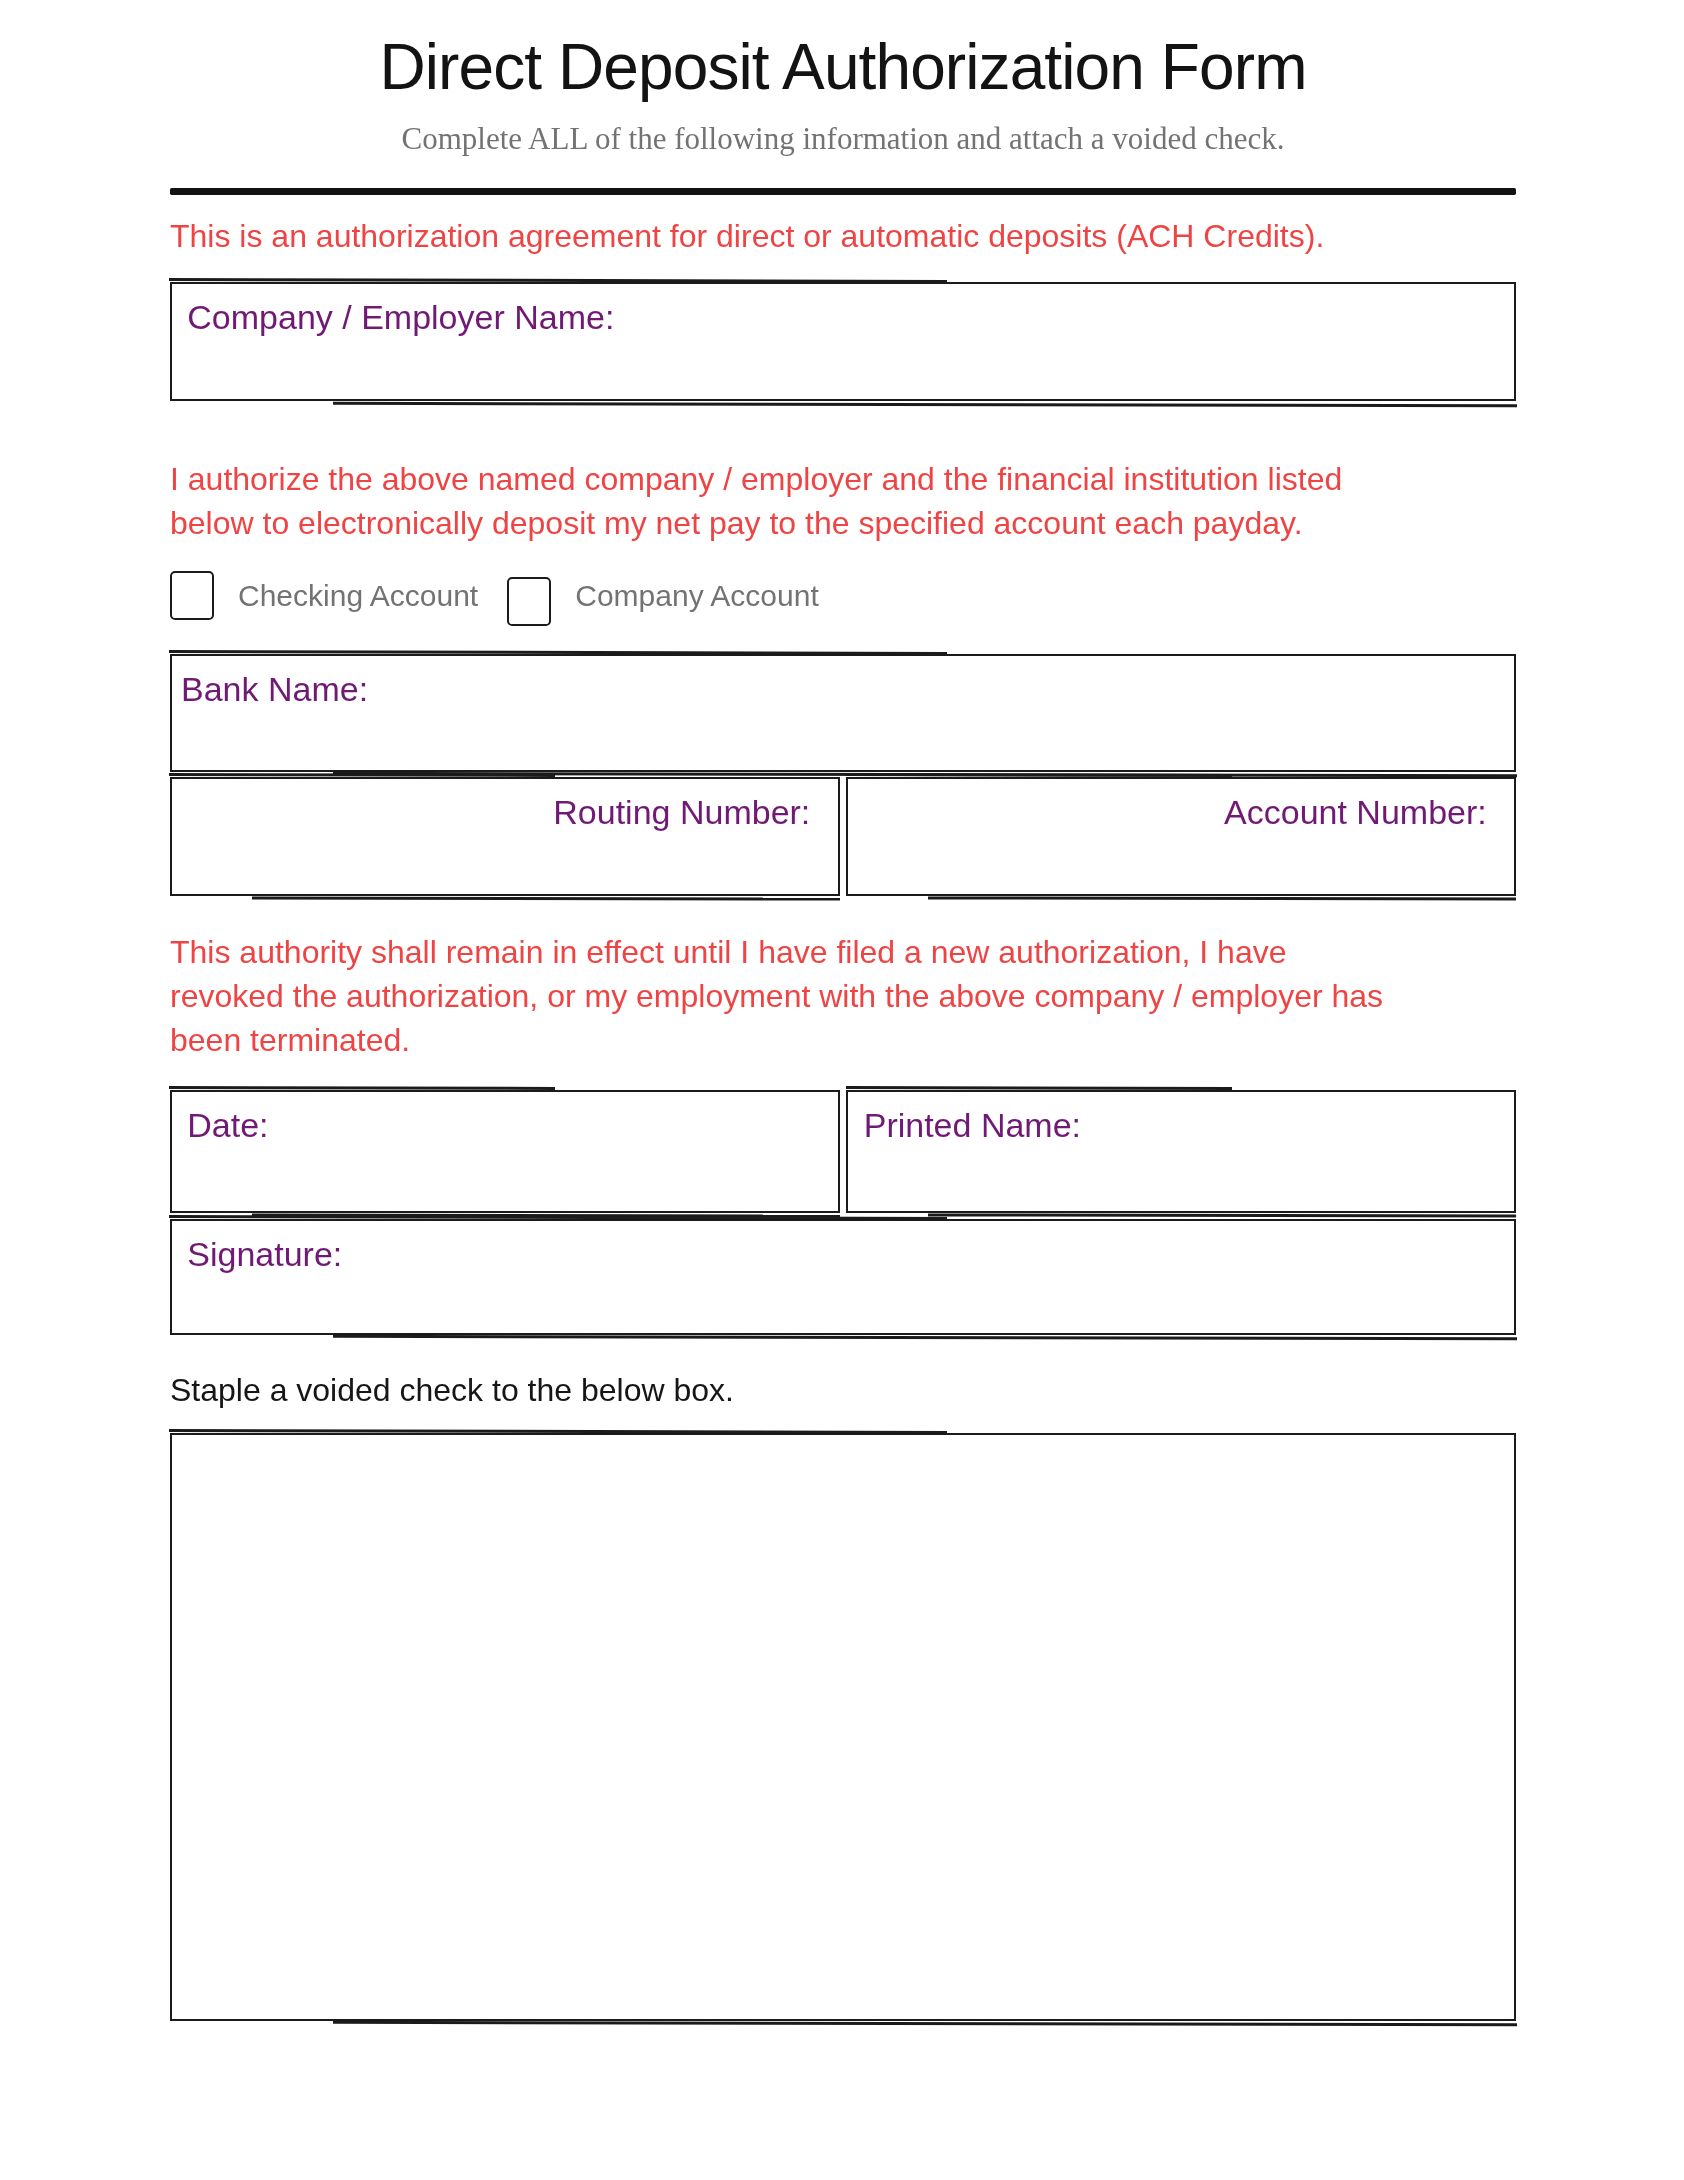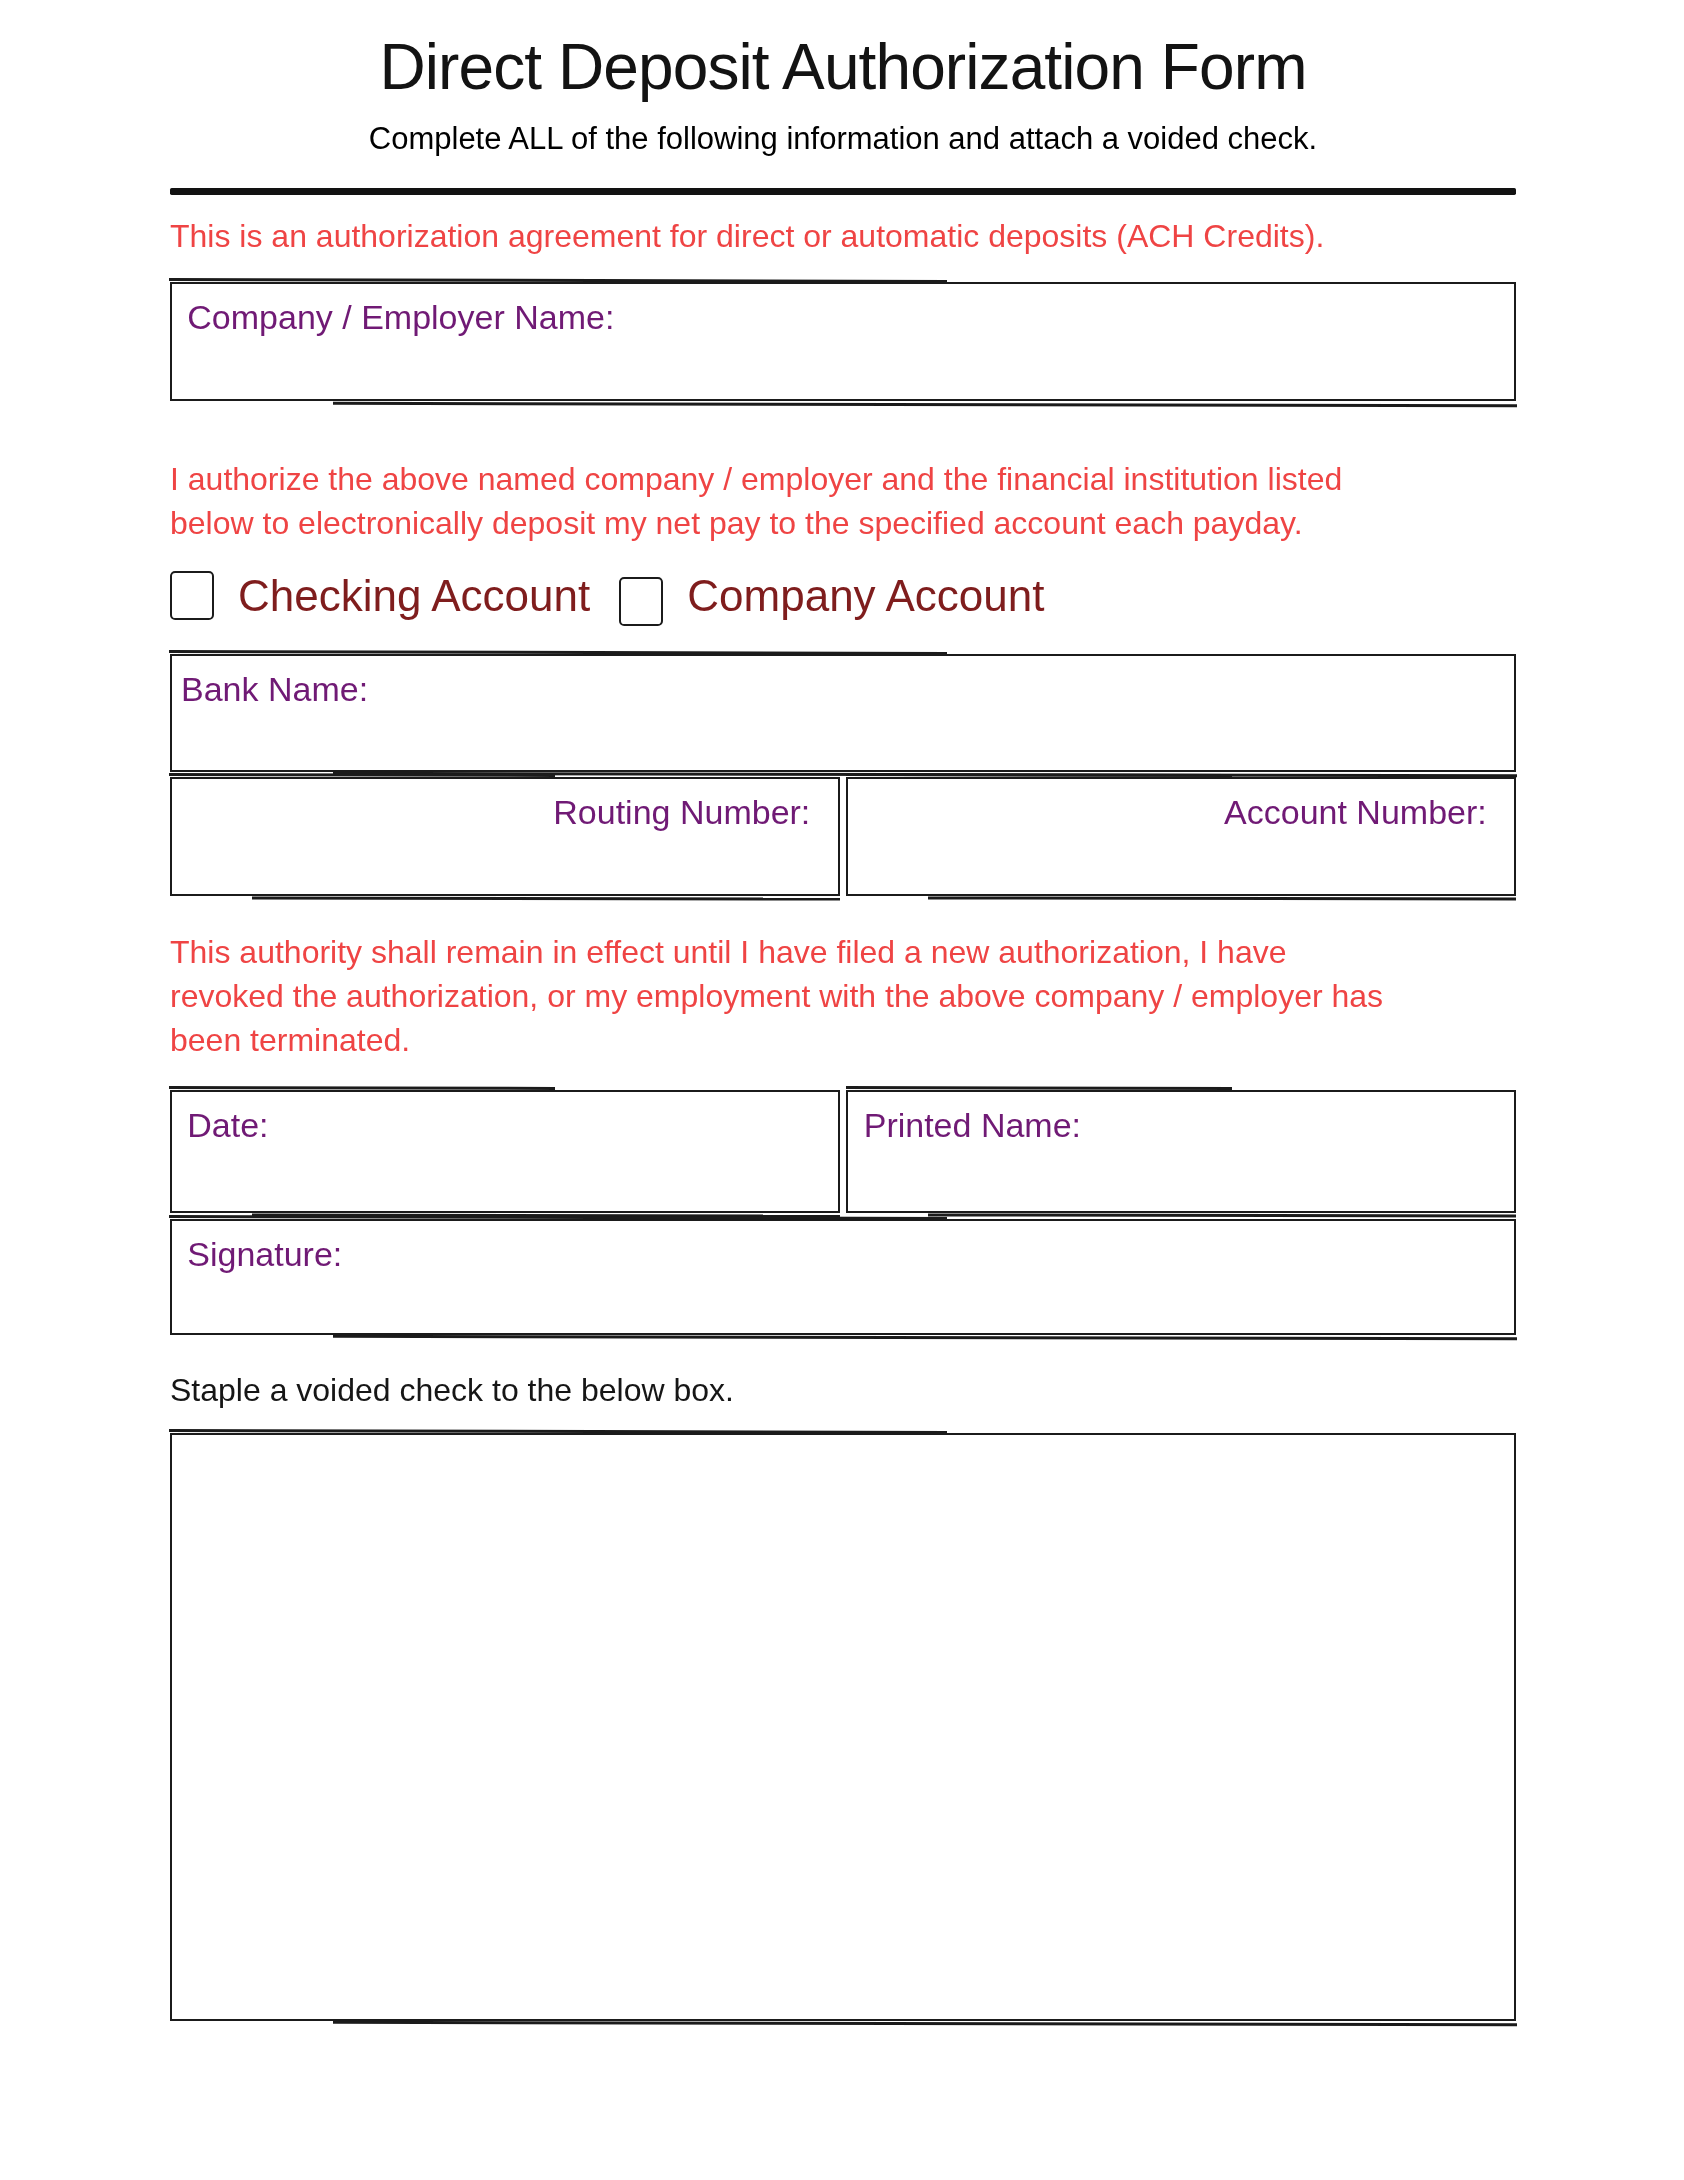--- a/index.html
+++ b/index.html
@@ -21,21 +21,22 @@
     font-weight: 400;
     letter-spacing: -0.9px;
     text-align: center;
     line-height: 1.12;
     color: #131313;
   }
   .subtitle {
     margin-top: 17px;
     font-size: 31px;
     text-align: center;
-    color: #000000;
+    color: #737373;
+    font-family: Liberation Serif, serif;
   }
   .divider {
     margin-top: 31px;
     height: 7.7px;
     background: #121212;
     border-radius: 1.7px;
   }
   .body-text {
     font-size: 32px;
     line-height: 44px;
@@ -91,23 +92,23 @@
   }
   .checkbox {
     width: 44px; height: 49px;
     border: 2.6px solid #1b1b1b;
     border-radius: 5.1px;
     background: #fff;
     flex: 0 0 auto;
   }
   .checkbox.savings { transform: translateY(6px); }
   .cb-label {
-    font-size: 44px;
+    font-size: 30px;
     line-height: 49px;
-    color: #7f1d1d;
+    color: #737373;
     margin-right: 5.1px;
   }
 
   .staple-note { margin-top: 37px; font-size: 32px; color: #161616; }
   .attach-box  { margin-top: 24px; height: 588px; }
 </style>
 </head>
 <body>
 
 <div class="page">

